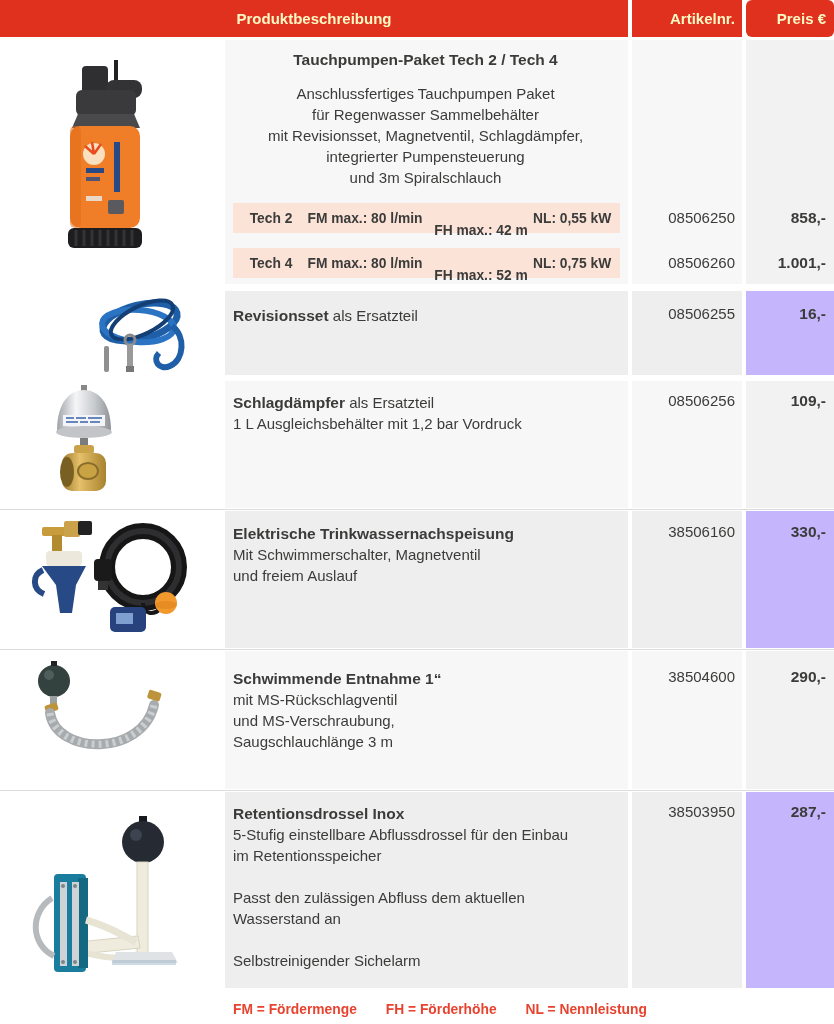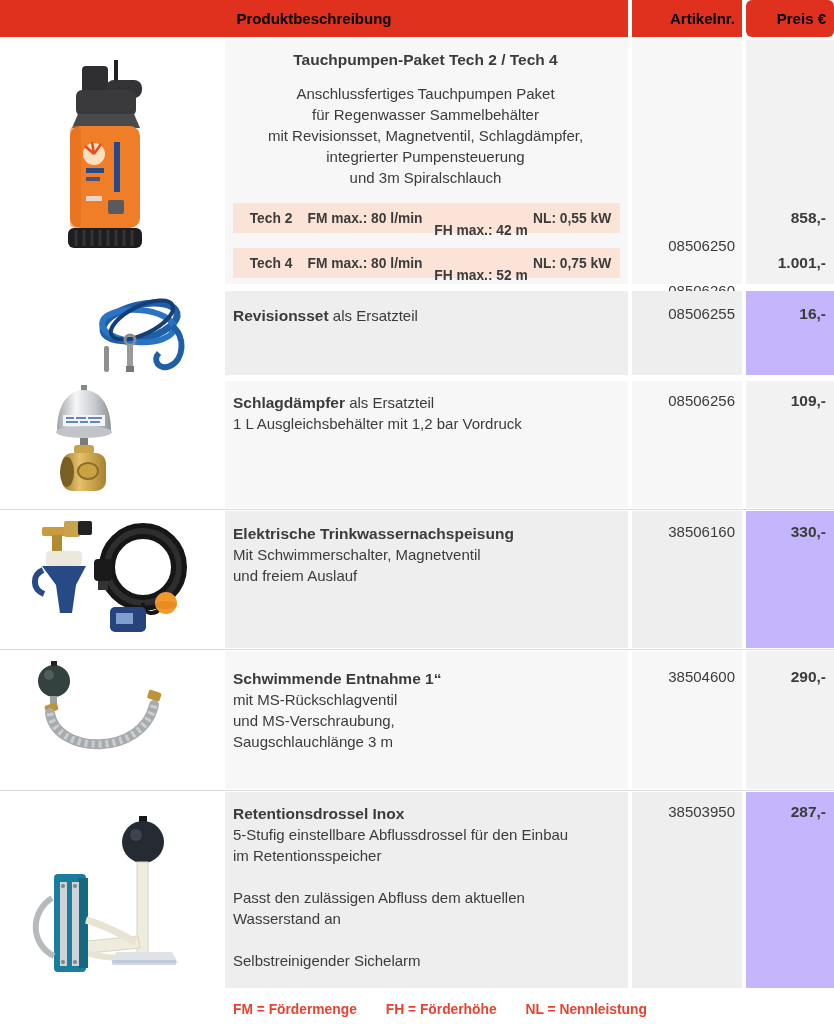--- a/index.html
+++ b/index.html
@@ -1,20 +1,20 @@
 <!DOCTYPE html>
 <html><head>
 <meta charset="utf-8">
 <style>
   html,body{margin:0;padding:0;background:#fff;}
   .page{position:relative;width:834px;height:1024px;background:#fff;overflow:hidden;
         font-family:"Liberation Sans",sans-serif;color:#3b3b3a;}
   
   .hdr{display:flex;height:37px;}
-  .hdr>div{background:#e0301e;color:#000000;font-size:15px;font-weight:bold;
+  .hdr>div{background:#e0301e;color:#fef9c3;font-size:15px;font-weight:bold;
            display:flex;align-items:center;}
   .hdr .h-desc{width:628px;justify-content:center;}
   .hdr .h-sep{width:4px;background:#fff;}
   .hdr .h-art{width:110px;justify-content:flex-end;padding-right:7px;box-sizing:border-box;}
   .hdr .h-price{width:88px;justify-content:flex-end;padding-right:8px;box-sizing:border-box;border-radius:6px;}
   .hdr-gap{height:3px;background:#fff;}
   
   .block{display:flex;position:relative;}
   .img-col{width:203px;position:relative;}
   .gutter{width:22px;background:#fff;}
@@ -36,21 +36,21 @@
   .line{font-size:15px;line-height:21px;min-height:21px;}
   .para{margin-top:13px;}
   .pt9{padding-top:9px;text-align:center;} .pt11{padding-top:11px;} .pt12{padding-top:12px;}
   .pt14{padding-top:14px;} .pt17{padding-top:17px;}
   
   .variant{position:absolute;left:8px;width:387px;height:30px;background:#fbe3d8;
            display:flex;align-items:center;font-size:13.8px;font-weight:bold;
            box-sizing:border-box;padding-left:8px;}
   .v1{top:163px;} .v2{top:208px;}
   .v-name{width:60px;} .v-fm{width:128px;} .v-fh{width:104px;margin-top:24px;}
-  .abs-num{position:absolute;right:7px;height:30px;line-height:30px;margin-top:28px;}
+  .abs-num{position:absolute;right:7px;height:30px;line-height:30px;}
   .abs-price{position:absolute;right:8px;height:30px;line-height:30px;}
   
   .legend{display:flex;gap:29px;padding:14px 0 0 233px;color:#e8432f;
           font-size:13.8px;font-weight:bold;}
   .imgwrap{position:absolute;}
 </style>
 </head>
 <body>
 
 <div class="page">

